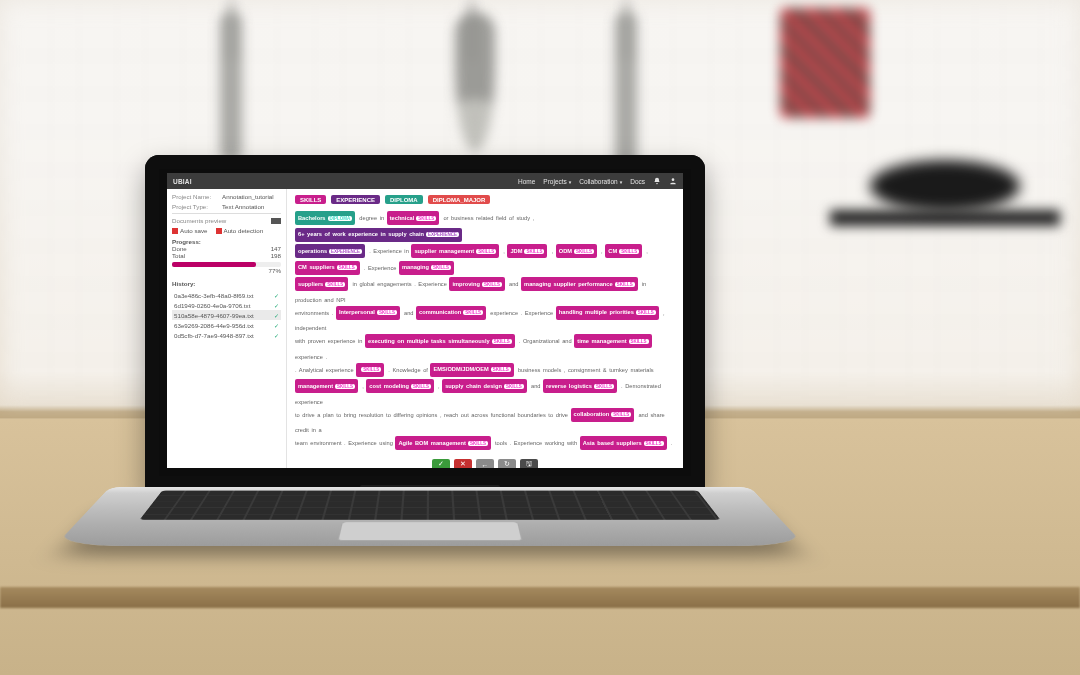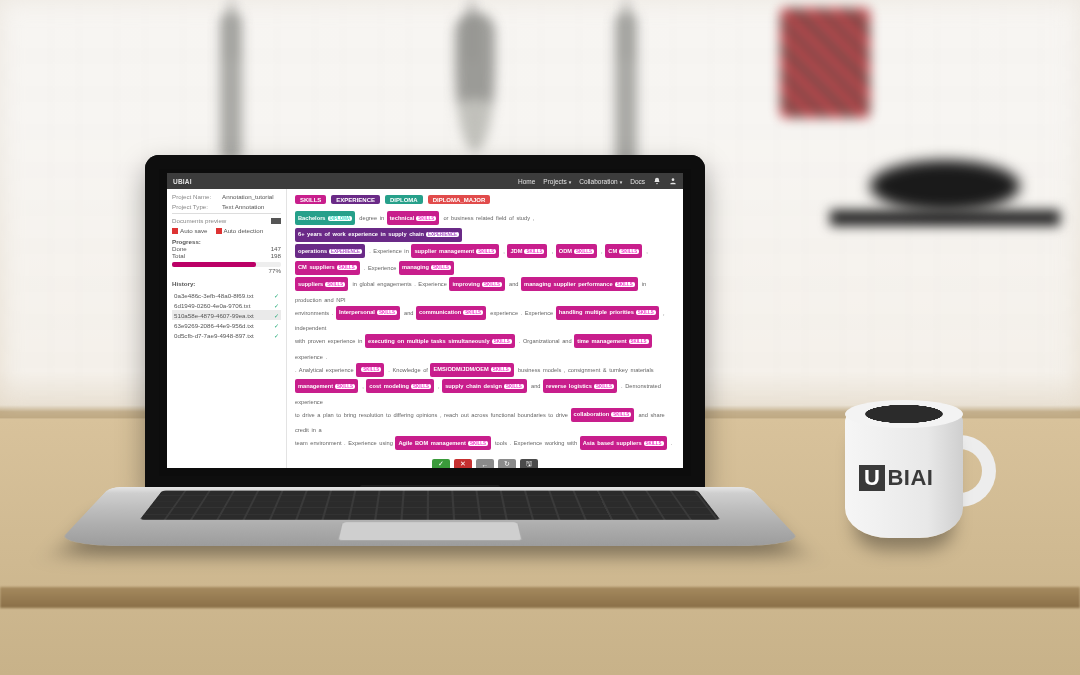--- a/index.html
+++ b/index.html
@@ -282,19 +282,13 @@
 
       </div>
     </div>
     <div class="hinge"></div>
     <div class="base">
       <div class="keys"></div>
       <div class="trackpad"></div>
     </div>
   </div>
 
-  <div class="mug">
-    <div class="mugHandle"></div>
-    <div class="mugBody"></div>
-    <div class="mugTop"></div>
-    <div class="mugLogo"><span class="u">U</span><span>BIAI</span></div>
-  </div>
 </div>
 
 </body></html>

